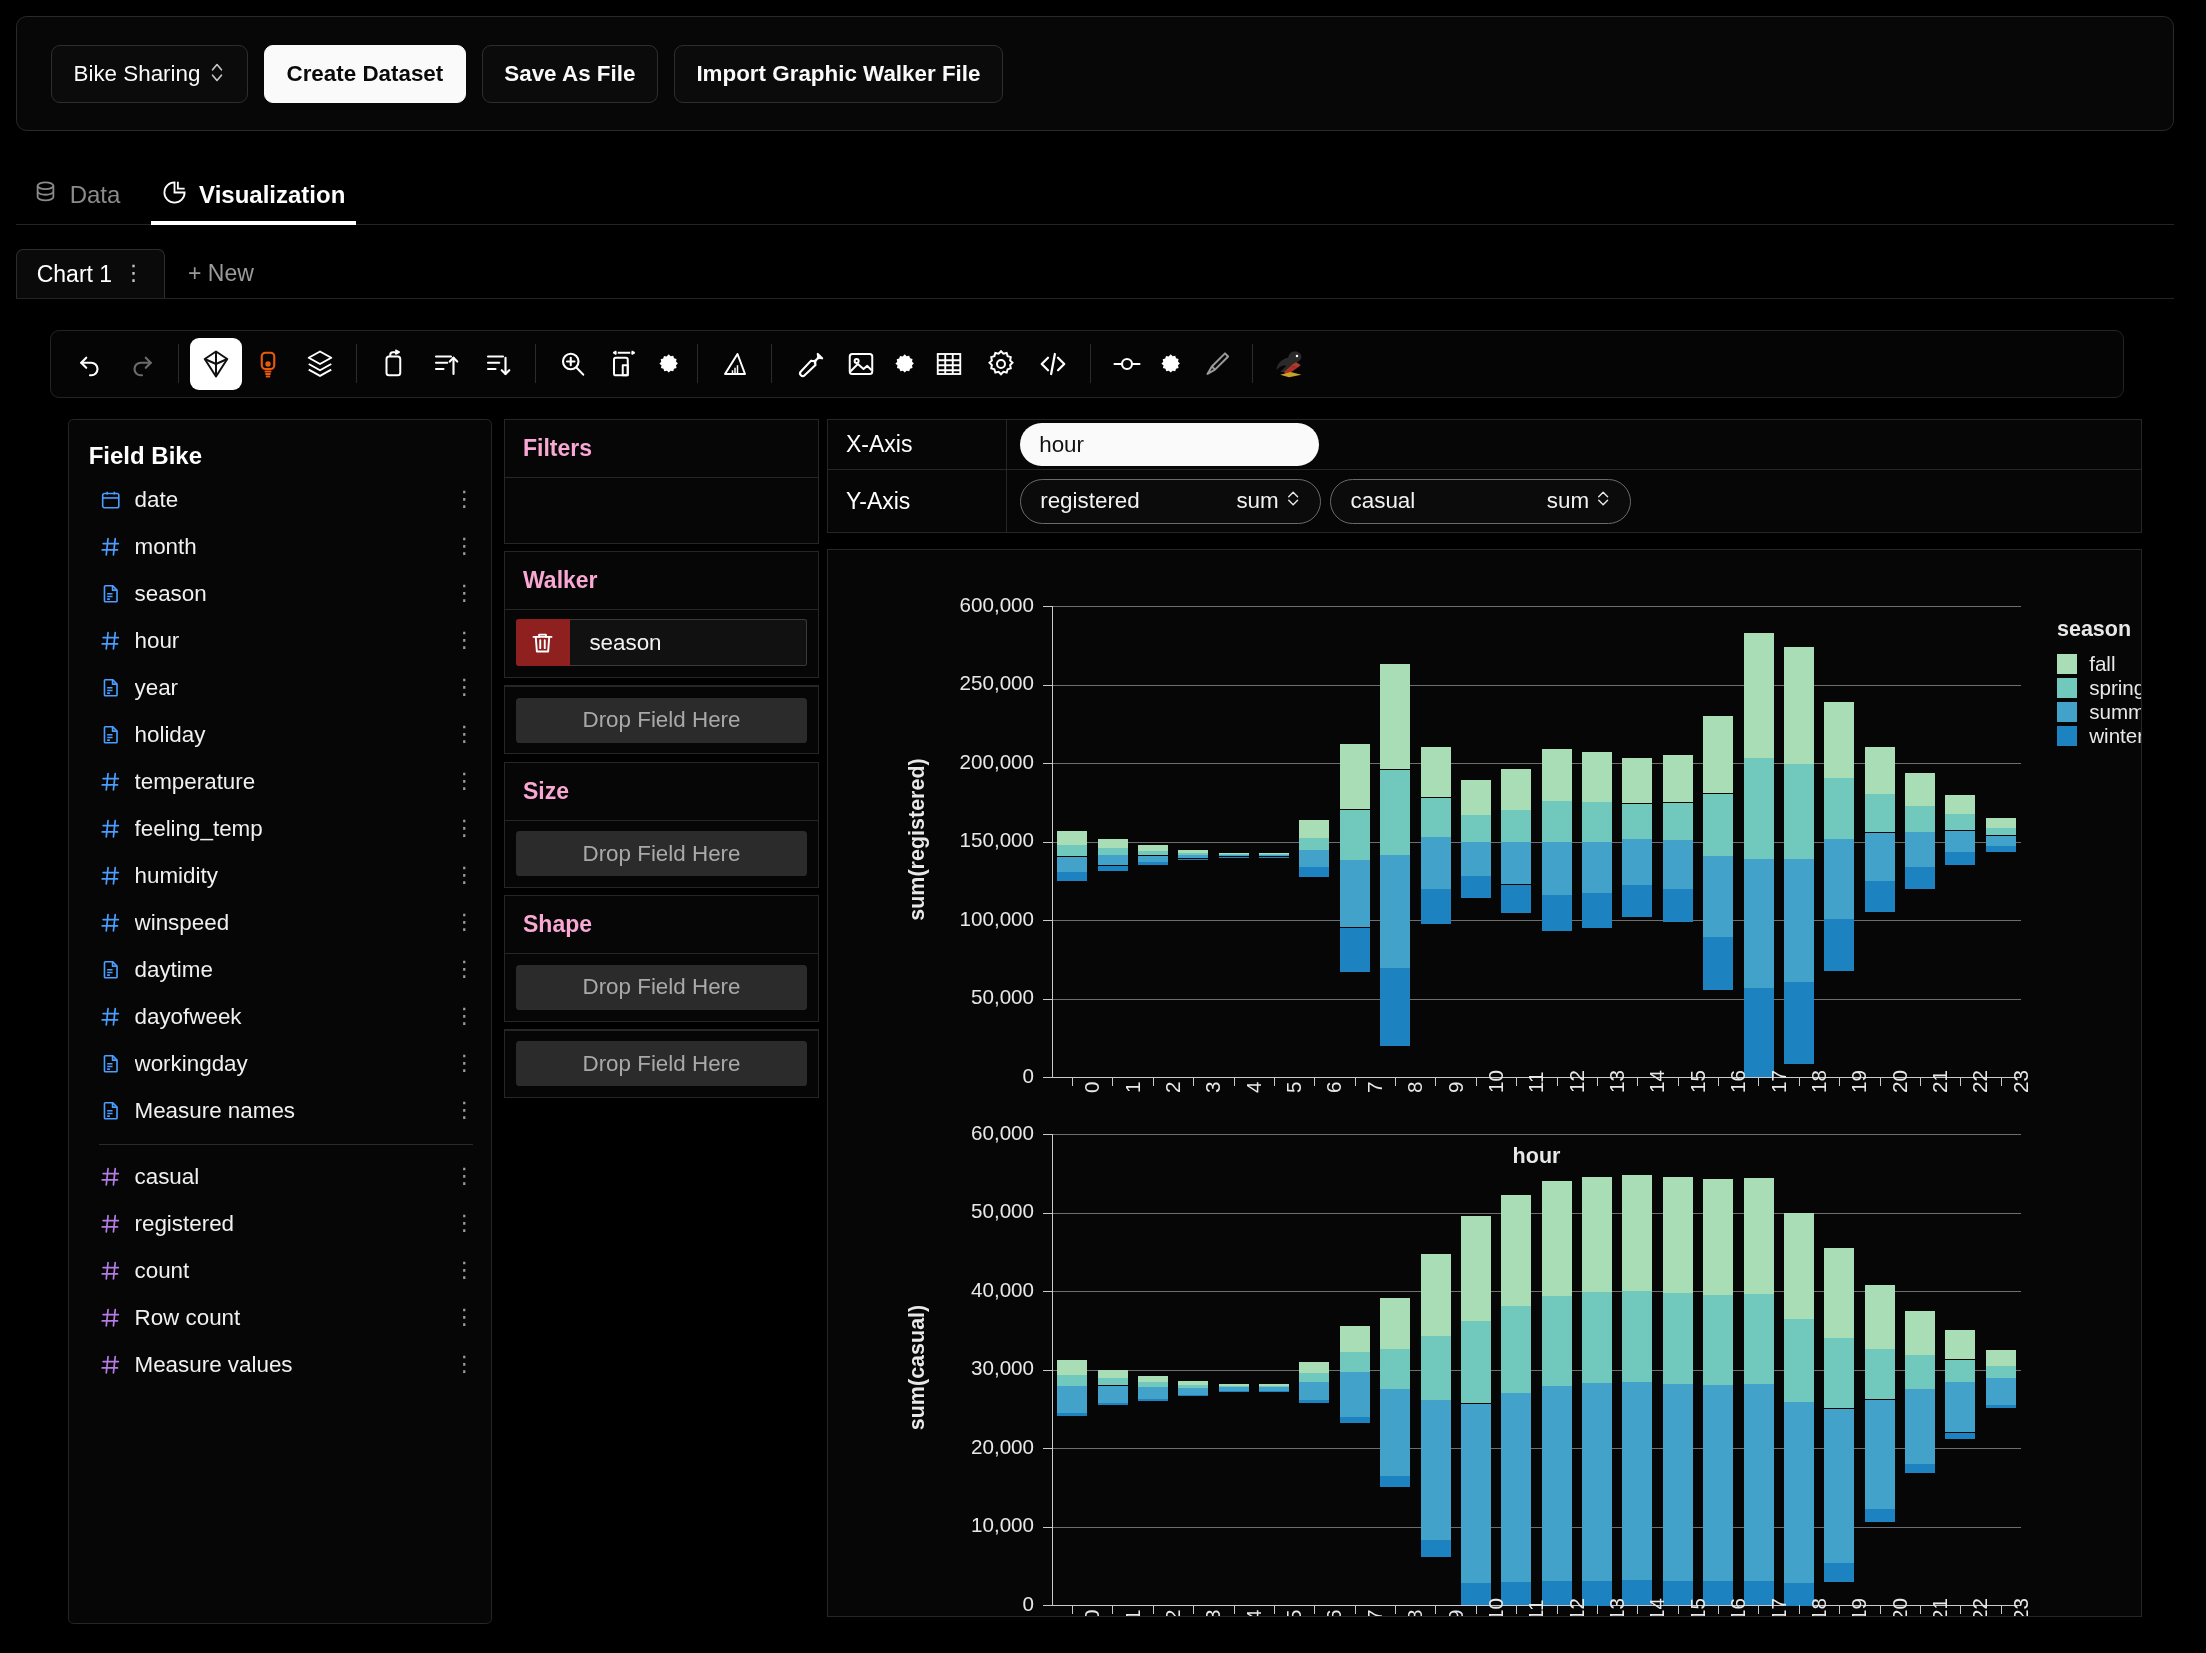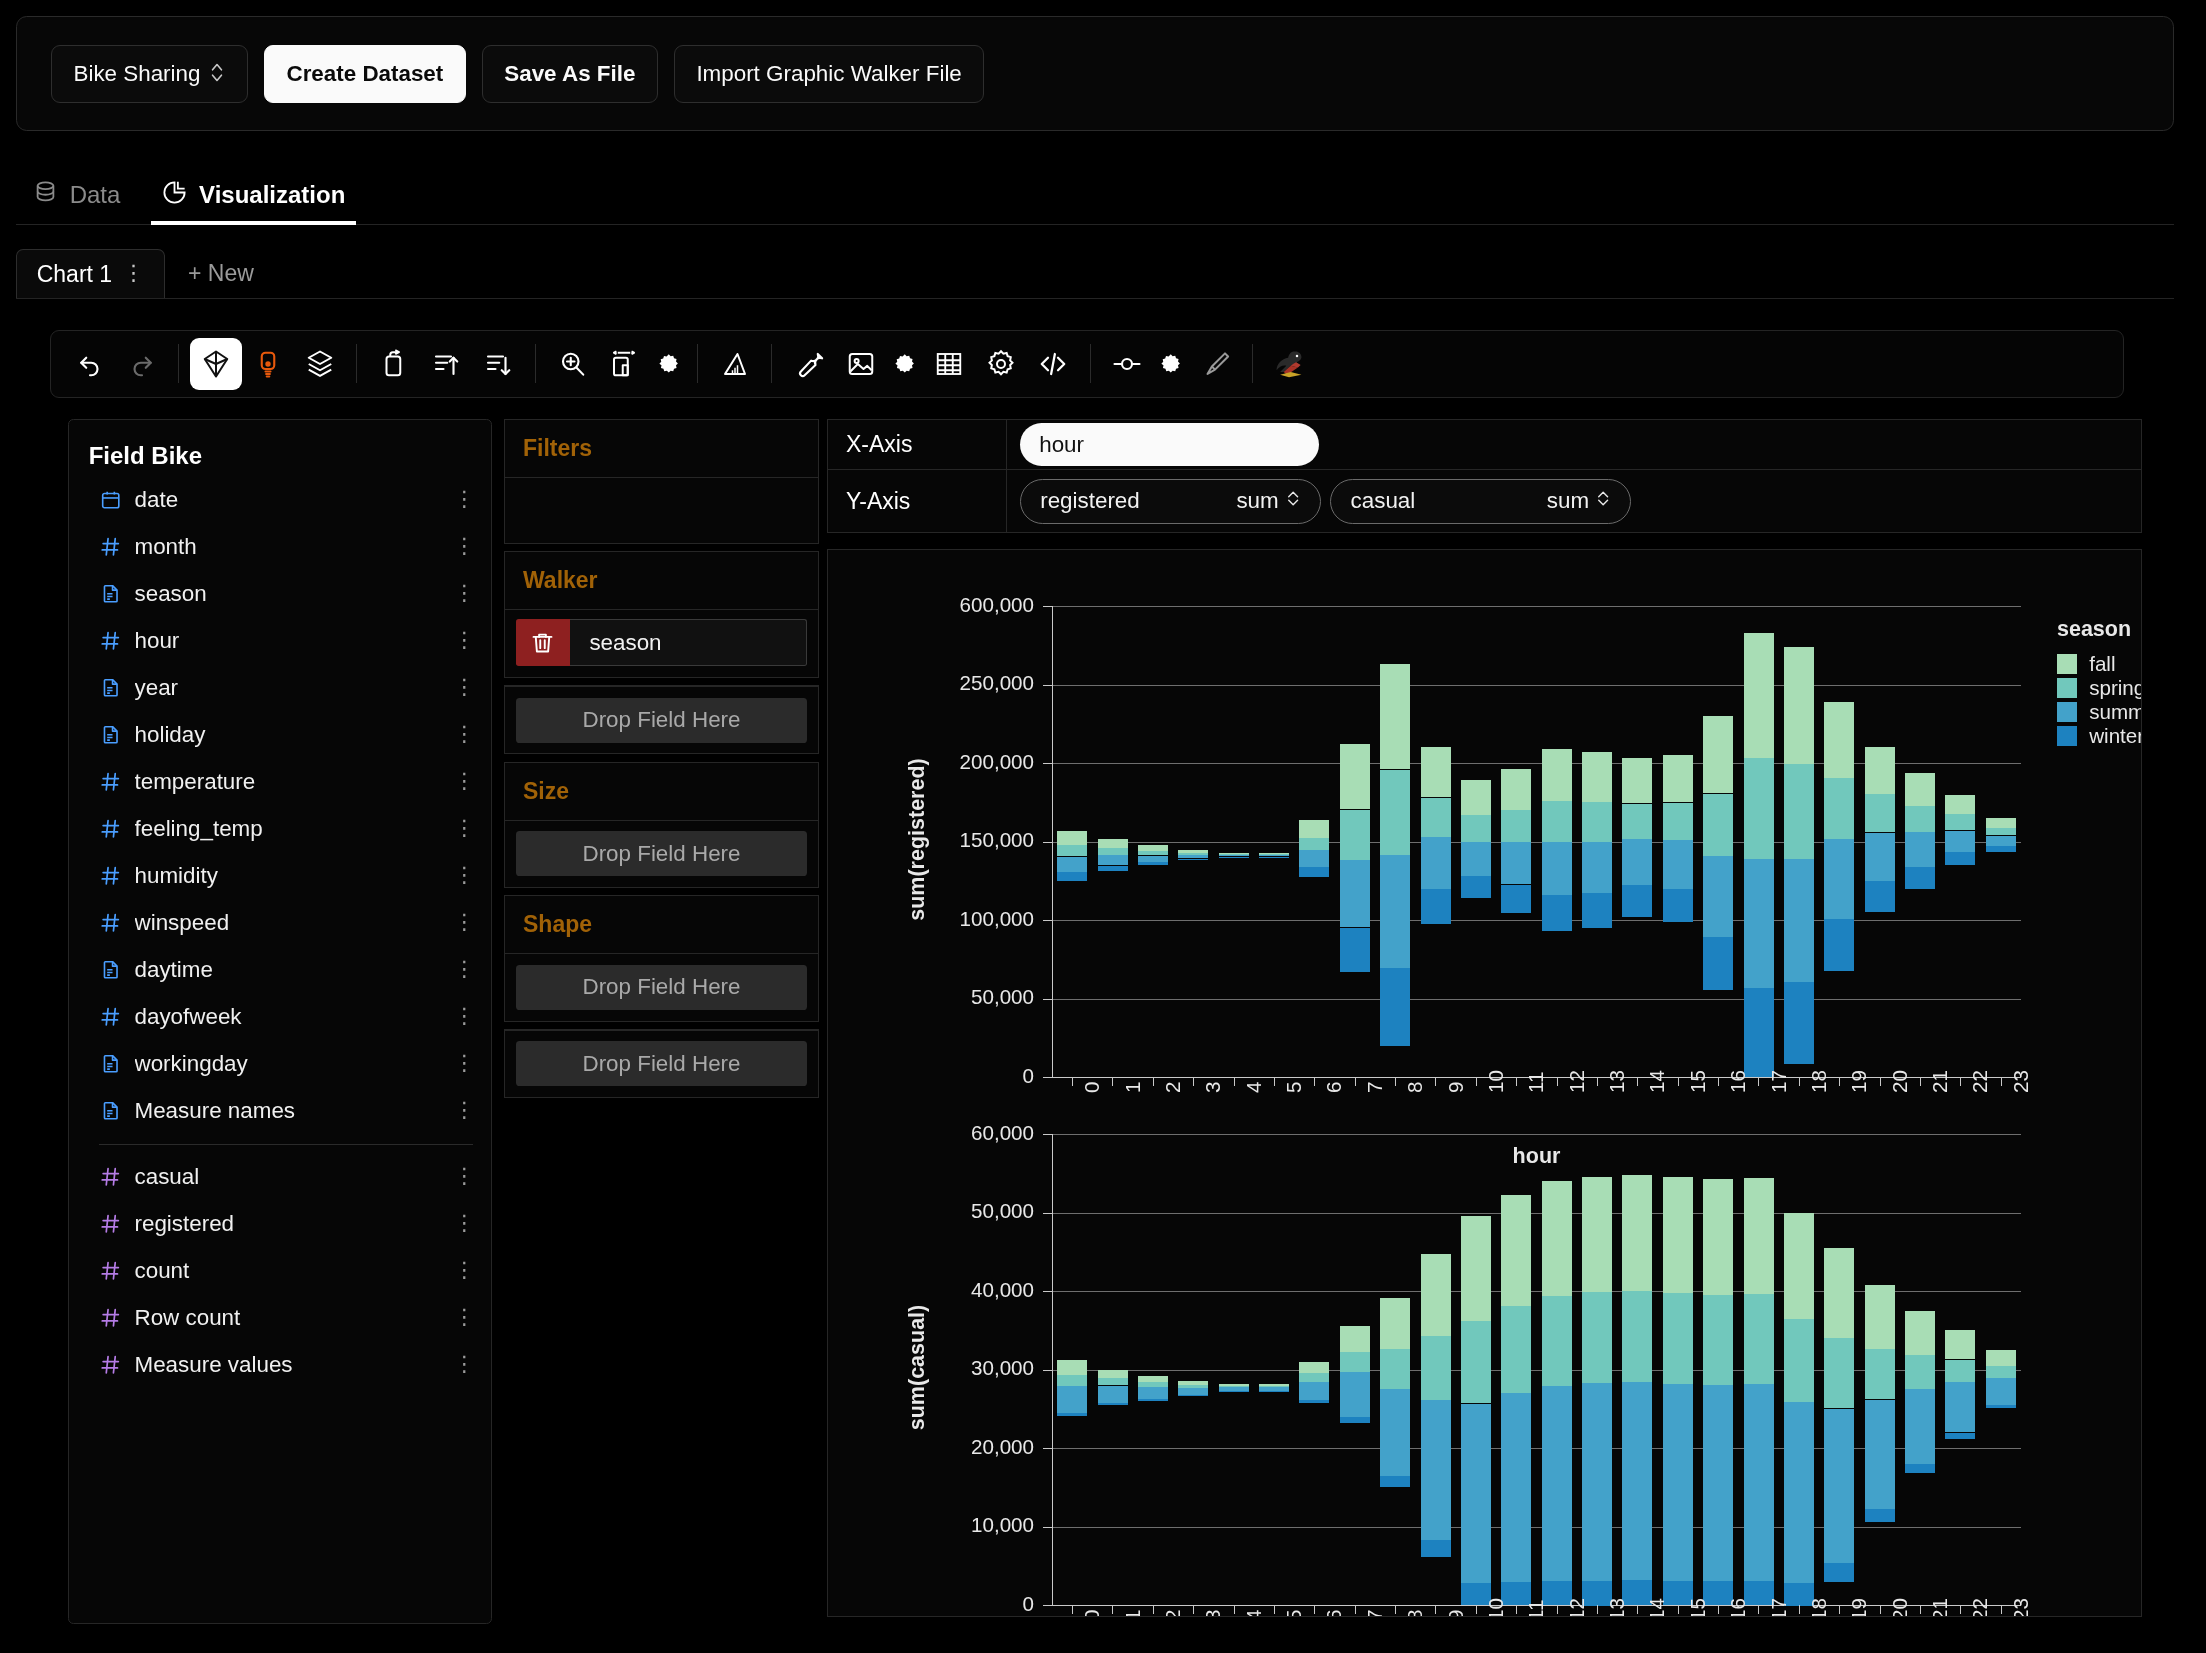--- a/index.html
+++ b/index.html
@@ -90,21 +90,21 @@
   .fl-icon { width: 23px; flex: none; display:flex; align-items:center; justify-content:center; }
   .fl-name { flex: 1 1 auto; white-space: nowrap; overflow: hidden; }
   .fl-kebab { color: #9b9b9b; font-size: 21.5px; line-height: 1; letter-spacing: 0; cursor: pointer; }
   .fl-div { height: 0.9px; background: #2a2a2a; margin: 9px 18px 9px 30px; }
 
   
   .encode {
     position: absolute; left: 488px; top: 109px; width: 315px; box-sizing: border-box;
   }
   .enc-block { border: 0.9px solid #262626; background: #060606; box-sizing: border-box; }
-  .enc-head { font-size: 23px; font-weight: 700; color: #a16207; padding: 15px 18px; }
+  .enc-head { font-size: 23px; font-weight: 700; color: #f9a8d4; padding: 15px 18px; }
   .enc-body { border-top: 0.9px solid #262626; box-sizing: border-box; }
   .drop {
     margin: 10.7px; height: 45px; border-radius: 3.6px; background: #2b2b2b; color: #a9a9a9;
     font-size: 22.4px; display: flex; align-items: center; justify-content: center;
   }
   .pill-row { margin: 9px 10.7px 10.7px 10.7px; display: flex; align-items: stretch; height: 47px; }
   .pill-del {
     width: 54px; background: #8e2020; display: flex; align-items: center; justify-content: center;
     border-radius: 2.7px 0 0 2.7px;
   }
@@ -174,21 +174,21 @@
     <span>Bike Sharing</span>
     <span class="chev">
       <svg width="16" height="27" viewBox="0 0 18 30">
           <path d="M4 12 L9 6 L14 12" fill="none" stroke="#e8e8e8" stroke-width="1.8" stroke-linecap="round" stroke-linejoin="round"></path>
           <path d="M4 18 L9 24 L14 18" fill="none" stroke="#e8e8e8" stroke-width="1.8" stroke-linecap="round" stroke-linejoin="round"></path>
         </svg>
     </span>
   </div>
   <div class="btn primary">Create Dataset</div>
   <div class="btn" style="font-weight:700">Save As File</div>
-  <div class="btn" style="font-weight:400">Import Graphic Walker File</div>
+  <div class="btn" style="font-weight:700">Import Graphic Walker File</div>
 </div>
 
 <div class="maintabs">
   <div class="mtab">
     <span>
       <svg width="27" height="27" viewBox="0 0 24 24" fill="none" stroke="#8b8b8b" stroke-width="1.6">
         <ellipse cx="12" cy="6" rx="7" ry="3"></ellipse>
           <path d="M5 6v5c0 1.7 3.1 3 7 3s7-1.3 7-3V6"></path>
           <path d="M5 11v5c0 1.7 3.1 3 7 3s7-1.3 7-3v-5"></path>
       </svg>

